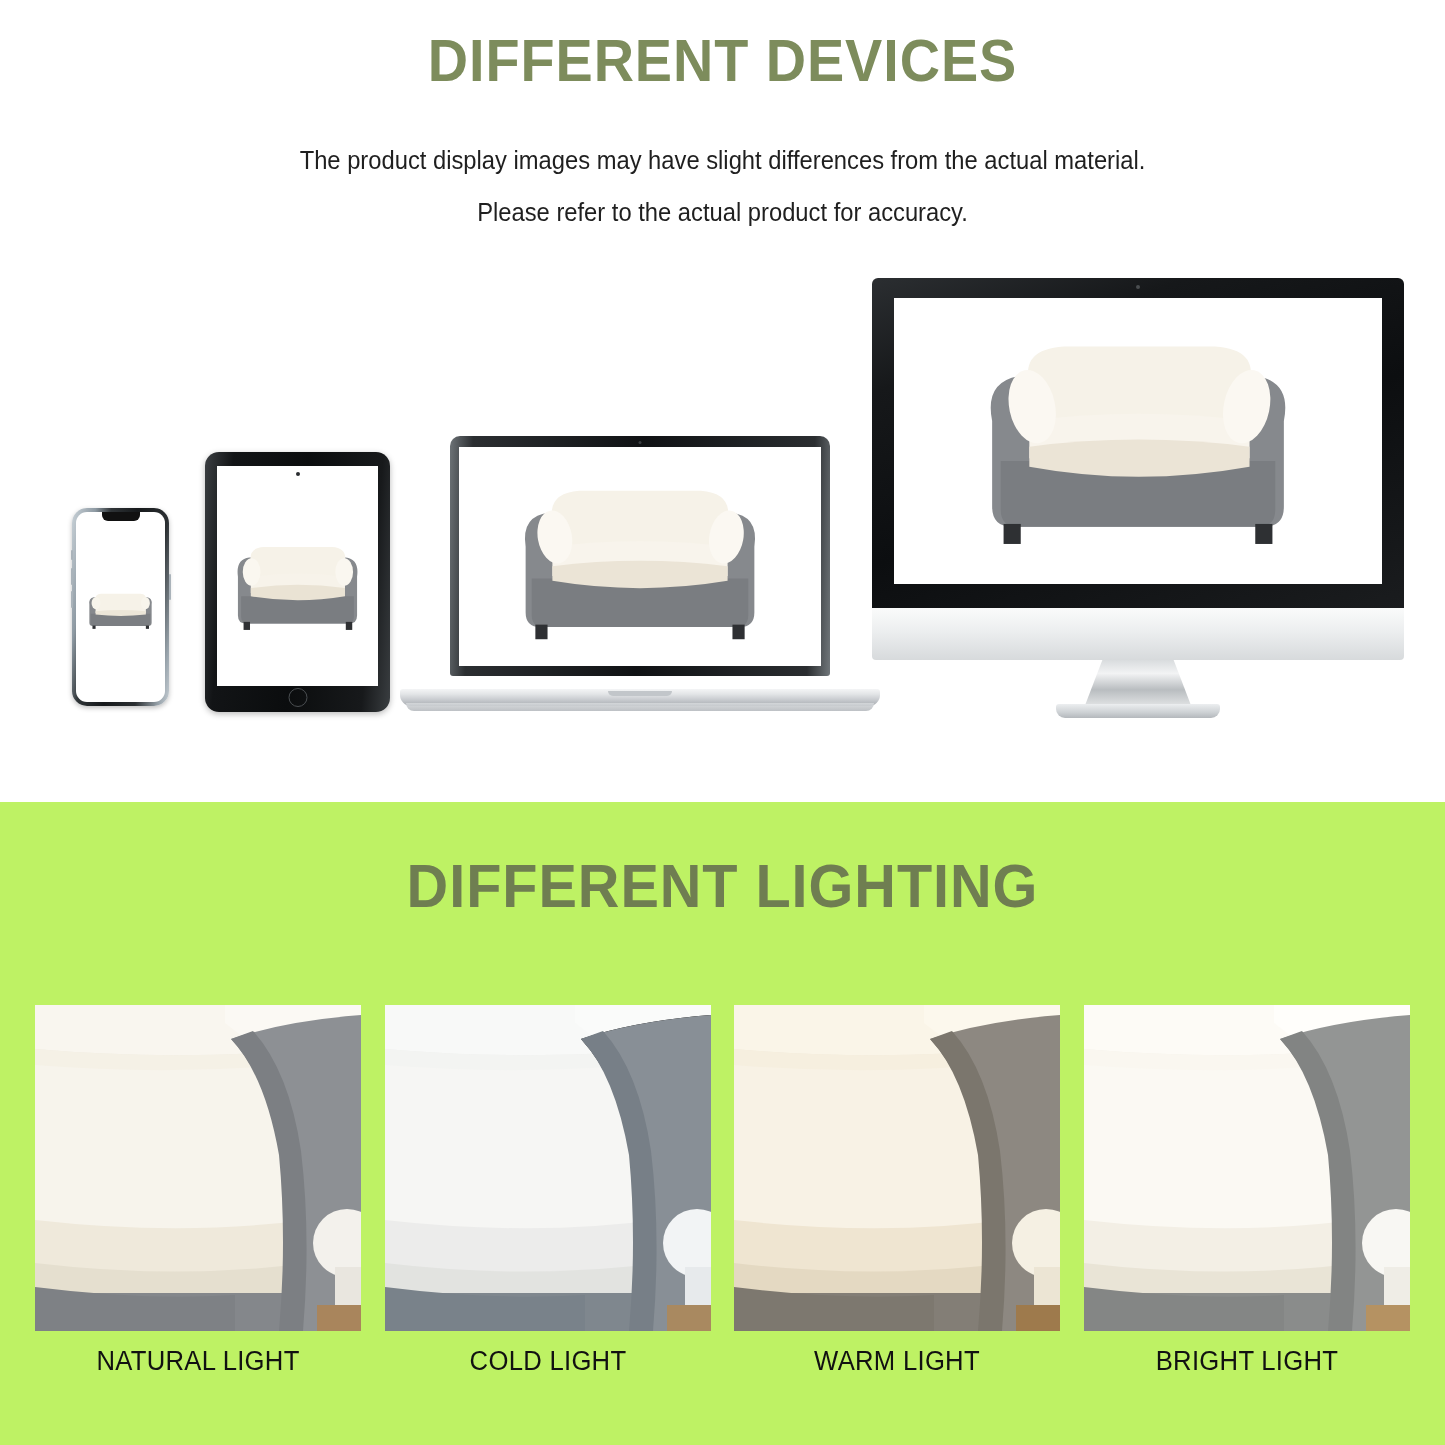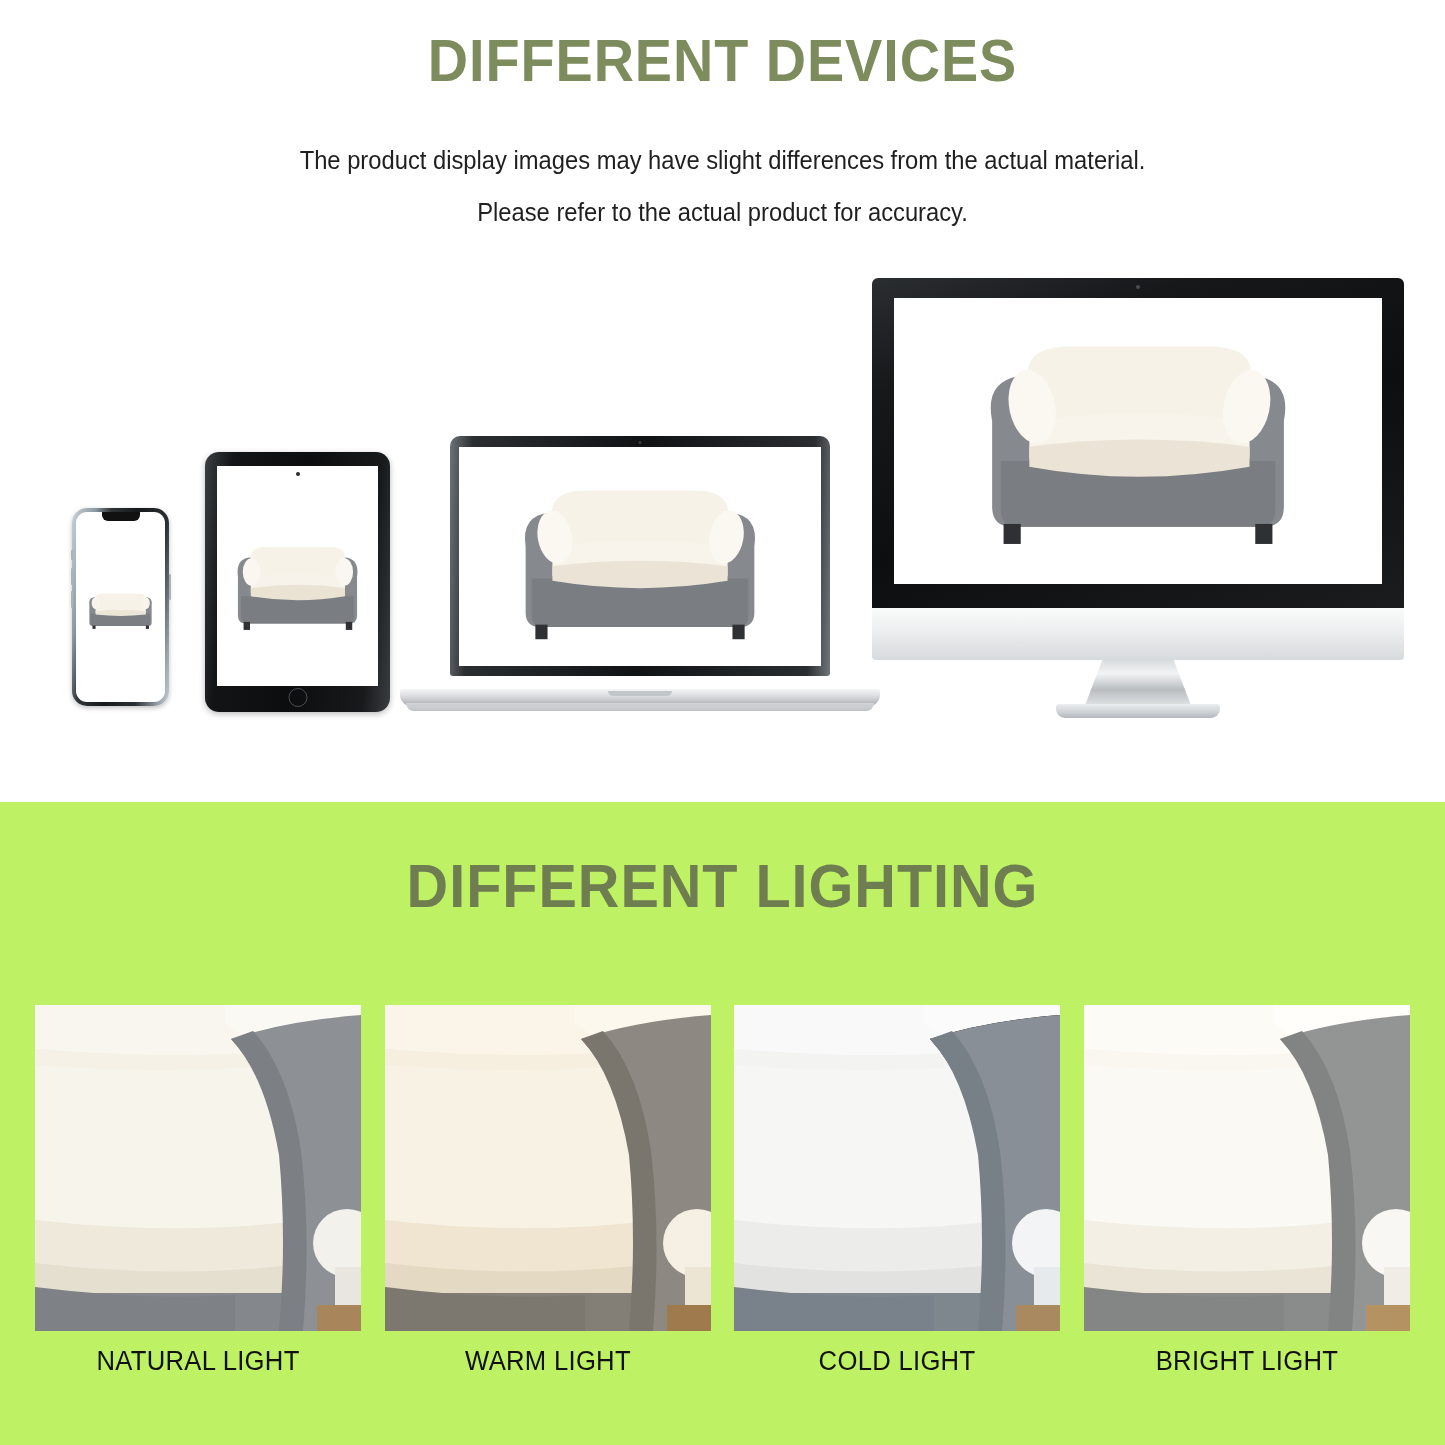--- a/index.html
+++ b/index.html
@@ -291,62 +291,62 @@
             <rect x="300" y="262" width="26" height="50" fill="#e9e6df"></rect>
             <rect x="282" y="300" width="44" height="26" fill="#a9855c"></rect>
           </svg>
         </div>
         <div class="tile-label">NATURAL LIGHT</div>
       </div>
 
       <div class="tile-wrap">
         <div class="tile">
           <svg viewBox="0 0 326 326" preserveAspectRatio="none">
-            <rect x="0" y="0" width="326" height="326" fill="#a07c4e"></rect>
-            <rect x="0" y="0" width="326" height="300" fill="#f1eada"></rect>
-            <path d="M0 0 L326 0 L326 40 Q160 58 0 44 Z" fill="#faf5e8"></path>
-            <path d="M190 0 L326 0 L326 100 Q250 66 190 18 Z" fill="#fcf8ed"></path>
-            <path d="M0 44 Q160 58 326 40 L326 96 Q160 86 0 72 Z" fill="#f6efdf"></path>
-            <path d="M0 60 Q150 72 290 56 L300 250 Q150 268 0 258 Z" fill="#f8f2e5"></path>
-            <path d="M0 215 Q150 232 278 214 L282 262 Q150 282 0 268 Z" fill="#efe5d1"></path>
-            <path d="M0 258 Q150 276 290 256 L296 300 L0 300 Z" fill="#e4d9c2"></path>
-            <rect x="0" y="288" width="326" height="38" fill="#837e76"></rect>
-            <path d="M0 282 Q110 296 200 290 L200 326 L0 326 Z" fill="#7d786f"></path>
-            <path d="M196 34 Q236 78 252 160 Q262 240 252 326 L326 326 L326 10 Q250 16 196 34 Z" fill="#8d8881"></path>
-            <path d="M196 34 Q230 70 244 150 Q252 236 244 326 L268 326 Q276 230 266 146 Q254 66 218 26 Z" fill="#7b766d"></path>
-            <ellipse cx="312" cy="238" rx="34" ry="34" fill="#f5f0e3"></ellipse>
-            <rect x="300" y="262" width="26" height="50" fill="#ece5d4"></rect>
-            <rect x="282" y="300" width="44" height="26" fill="#9e7a4c"></rect>
-          </svg>
-        </div>
-        <div class="tile-label">WARM LIGHT</div>
-      </div>
-
-      <div class="tile-wrap">
-        <div class="tile">
-          <svg viewBox="0 0 326 326" preserveAspectRatio="none">
             <rect x="0" y="0" width="326" height="326" fill="#ab8a60"></rect>
             <rect x="0" y="0" width="326" height="300" fill="#eff0ee"></rect>
             <path d="M0 0 L326 0 L326 40 Q160 58 0 44 Z" fill="#f8f9f8"></path>
             <path d="M190 0 L326 0 L326 100 Q250 66 190 18 Z" fill="#fafbfa"></path>
             <path d="M0 44 Q160 58 326 40 L326 96 Q160 86 0 72 Z" fill="#f3f4f2"></path>
             <path d="M0 60 Q150 72 290 56 L300 250 Q150 268 0 258 Z" fill="#f6f6f4"></path>
             <path d="M0 215 Q150 232 278 214 L282 262 Q150 282 0 268 Z" fill="#ececeb"></path>
             <path d="M0 258 Q150 276 290 256 L296 300 L0 300 Z" fill="#e2e3e0"></path>
             <rect x="0" y="288" width="326" height="38" fill="#7f878e"></rect>
             <path d="M0 282 Q110 296 200 290 L200 326 L0 326 Z" fill="#79828a"></path>
             <path d="M196 34 Q236 78 252 160 Q262 240 252 326 L326 326 L326 10 Q250 16 196 34 Z" fill="#8891988"></path>
             <path d="M196 34 Q236 78 252 160 Q262 240 252 326 L326 326 L326 10 Q250 16 196 34 Z" fill="#888f96"></path>
             <path d="M196 34 Q230 70 244 150 Q252 236 244 326 L268 326 Q276 230 266 146 Q254 66 218 26 Z" fill="#777f87"></path>
             <ellipse cx="312" cy="238" rx="34" ry="34" fill="#f2f4f5"></ellipse>
             <rect x="300" y="262" width="26" height="50" fill="#e7eaec"></rect>
             <rect x="282" y="300" width="44" height="26" fill="#a98960"></rect>
           </svg>
         </div>
         <div class="tile-label">COLD LIGHT</div>
+      </div>
+
+      <div class="tile-wrap">
+        <div class="tile">
+          <svg viewBox="0 0 326 326" preserveAspectRatio="none">
+            <rect x="0" y="0" width="326" height="326" fill="#a07c4e"></rect>
+            <rect x="0" y="0" width="326" height="300" fill="#f1eada"></rect>
+            <path d="M0 0 L326 0 L326 40 Q160 58 0 44 Z" fill="#faf5e8"></path>
+            <path d="M190 0 L326 0 L326 100 Q250 66 190 18 Z" fill="#fcf8ed"></path>
+            <path d="M0 44 Q160 58 326 40 L326 96 Q160 86 0 72 Z" fill="#f6efdf"></path>
+            <path d="M0 60 Q150 72 290 56 L300 250 Q150 268 0 258 Z" fill="#f8f2e5"></path>
+            <path d="M0 215 Q150 232 278 214 L282 262 Q150 282 0 268 Z" fill="#efe5d1"></path>
+            <path d="M0 258 Q150 276 290 256 L296 300 L0 300 Z" fill="#e4d9c2"></path>
+            <rect x="0" y="288" width="326" height="38" fill="#837e76"></rect>
+            <path d="M0 282 Q110 296 200 290 L200 326 L0 326 Z" fill="#7d786f"></path>
+            <path d="M196 34 Q236 78 252 160 Q262 240 252 326 L326 326 L326 10 Q250 16 196 34 Z" fill="#8d8881"></path>
+            <path d="M196 34 Q230 70 244 150 Q252 236 244 326 L268 326 Q276 230 266 146 Q254 66 218 26 Z" fill="#7b766d"></path>
+            <ellipse cx="312" cy="238" rx="34" ry="34" fill="#f5f0e3"></ellipse>
+            <rect x="300" y="262" width="26" height="50" fill="#ece5d4"></rect>
+            <rect x="282" y="300" width="44" height="26" fill="#9e7a4c"></rect>
+          </svg>
+        </div>
+        <div class="tile-label">WARM LIGHT</div>
       </div>
 
       <div class="tile-wrap">
         <div class="tile">
           <svg viewBox="0 0 326 326" preserveAspectRatio="none">
             <rect x="0" y="0" width="326" height="326" fill="#b79465"></rect>
             <rect x="0" y="0" width="326" height="300" fill="#f5f2ea"></rect>
             <path d="M0 0 L326 0 L326 40 Q160 58 0 44 Z" fill="#fdfbf6"></path>
             <path d="M190 0 L326 0 L326 100 Q250 66 190 18 Z" fill="#fffefb"></path>
             <path d="M0 44 Q160 58 326 40 L326 96 Q160 86 0 72 Z" fill="#faf7f0"></path>

